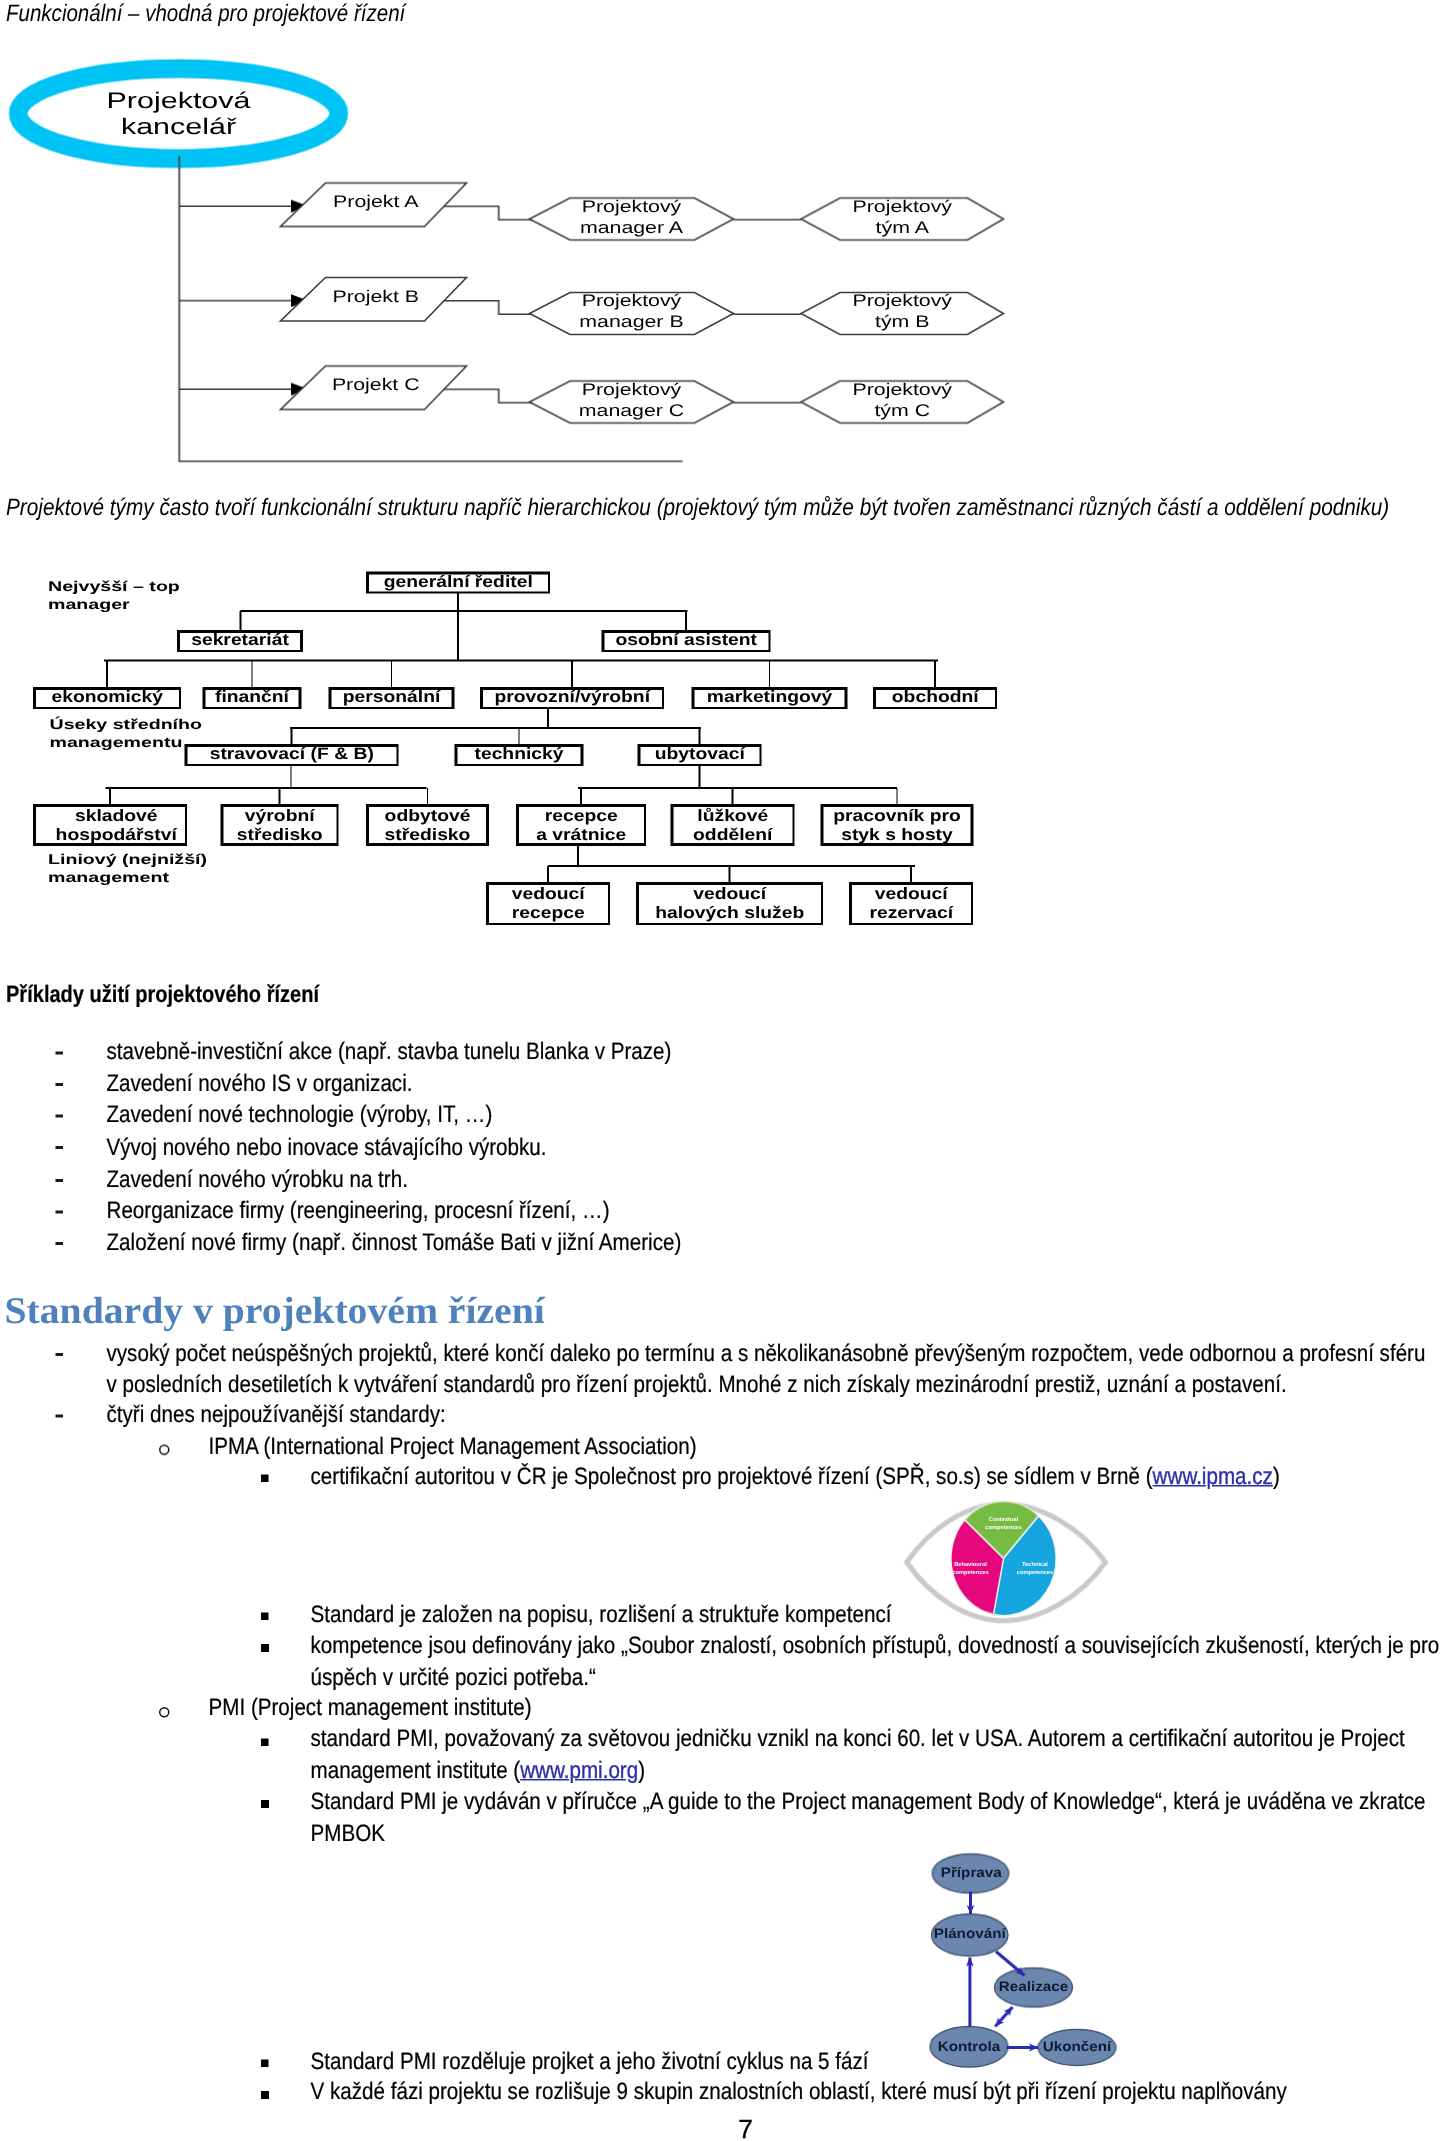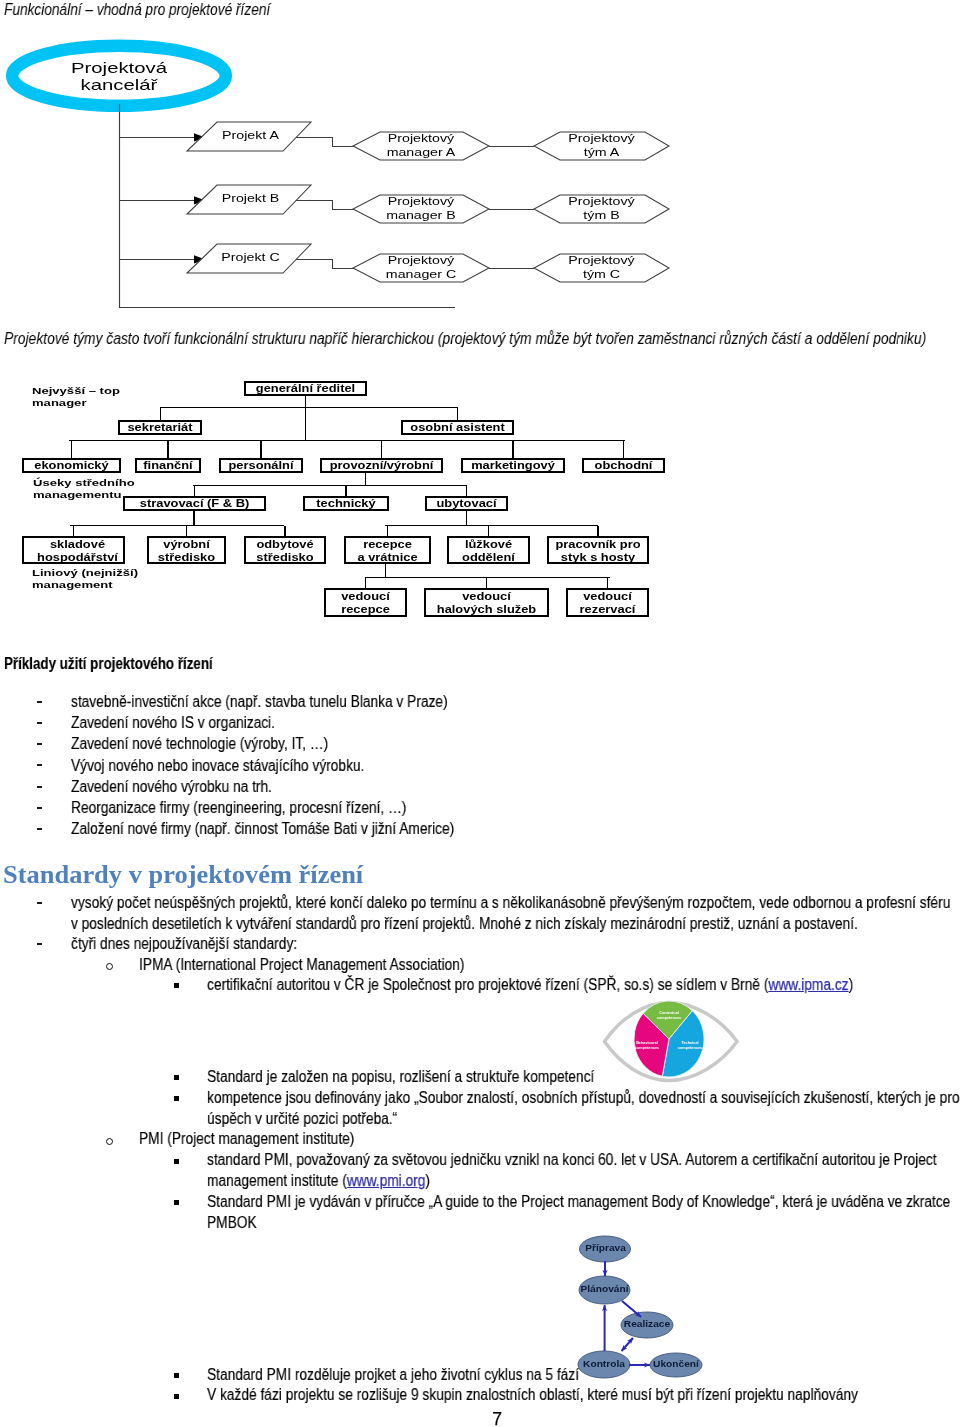--- a/index.html
+++ b/index.html
@@ -269,21 +269,21 @@
       </div>
 <div class="abs ipmalbl" style="left:66px;top:46px;width:48px;text-align:center;">
         <div>Technical</div>
         <div>competences</div>
       </div>
 <div class="abs ipmalbl" style="left:23px;top:46px;width:48px;text-align:center;">
         <div>Behavioural</div>
         <div>competences</div>
       </div>
 </div>
-<div class="abs" style="left:560px;top:1230px;width:175px;height:170px;">
+<div class="abs" style="left:602px;top:1230px;width:175px;height:170px;">
 <svg width="175" height="170" viewBox="0 0 175 170" xmlns="http://www.w3.org/2000/svg">
 <defs>
           <marker id="ahE" markerWidth="8" markerHeight="8" refX="6.4" refY="3" orient="auto" markerUnits="userSpaceOnUse">
             <path d="M0.4 0.4 L6.6 3 L0.4 5.6 L2.0 3 Z" fill="#2a2ab4"></path>
           </marker>
           <marker id="ahS" markerWidth="8" markerHeight="8" refX="0.6" refY="3" orient="auto" markerUnits="userSpaceOnUse">
             <path d="M6.6 0.4 L0.4 3 L6.6 5.6 L5.0 3 Z" fill="#2a2ab4"></path>
           </marker>
         </defs>
 <ellipse cx="45" cy="19" rx="25.5" ry="13" fill="#6c87ad" stroke="#42567a" stroke-width="0.9"></ellipse>

